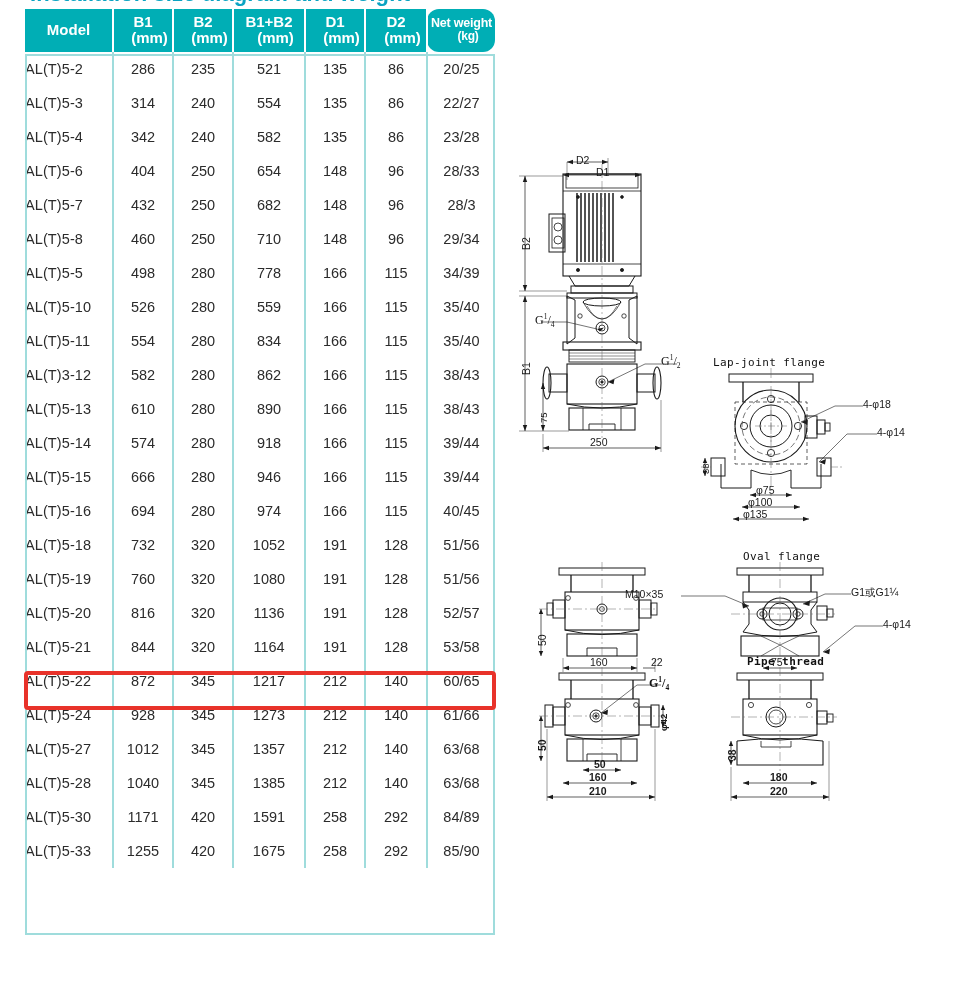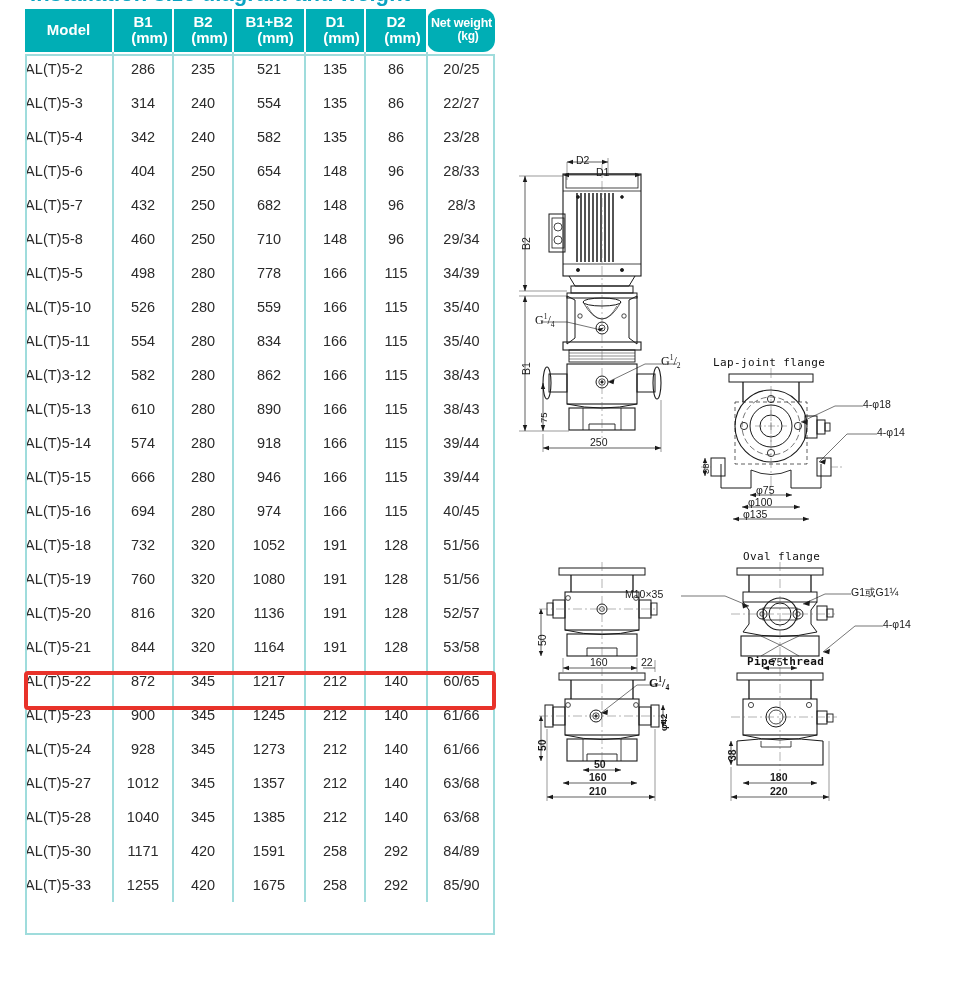--- a/index.html
+++ b/index.html
@@ -279,29 +279,20 @@
           <td>53/58</td>
         </tr>
         <tr>
           <td>AL(T)5-22</td>
           <td>872</td>
           <td>345</td>
           <td>1217</td>
           <td>212</td>
           <td>140</td>
           <td>60/65</td>
-        </tr>
-        <tr>
-          <td>AL(T)5-23</td>
-          <td>900</td>
-          <td>345</td>
-          <td>1245</td>
-          <td>212</td>
-          <td>140</td>
-          <td>61/66</td>
         </tr>
         <tr>
           <td>AL(T)5-24</td>
           <td>928</td>
           <td>345</td>
           <td>1273</td>
           <td>212</td>
           <td>140</td>
           <td>61/66</td>
         </tr>
@@ -605,21 +596,21 @@
         <path d="M238 120 l6 -2.2 v4.4 z" fill="#1a1a1a" stroke="none"></path>
         <path d="M272 120 l-6 -2.2 v4.4 z" fill="#1a1a1a" stroke="none"></path>
       </svg>
       <div class="cap-label" style="left:218px; top:2px;">Oval flange</div>
       <div class="dim-label" style="left:100px; top:40px;">M10×35</div>
       <div class="dim-label" style="left:326px; top:38px;">G1或G1¼</div>
       <div class="dim-label" style="left:358px; top:70px;">4-φ14</div>
       <div class="dim-label" style="left:246px; top:108px;">75</div>
       <div class="dim-label vert" style="left:11px; top:98px;">50</div>
       <div class="dim-label" style="left:65px; top:108px;">160</div>
-      <div class="dim-label" style="left:116px; top:108px;">22</div>
+      <div class="dim-label" style="left:126px; top:108px;">22</div>
     </div>
 
     <div style="position:absolute;left:20px;top:505px;width:420px;height:150px;font-weight:bold;">
       <svg width="420" height="150" viewBox="0 0 420 150" stroke="#1a1a1a" fill="none" stroke-width="0.8">
 
         <rect x="34" y="18" width="86" height="7" stroke-width="1"></rect>
         <line x1="46" y1="25" x2="46" y2="44" stroke-width="1.3"></line>
         <line x1="108" y1="25" x2="108" y2="44" stroke-width="1.3"></line>
         <rect x="40" y="44" width="74" height="36" stroke-width="1.1"></rect>
         <rect x="28" y="52" width="12" height="18" stroke-width="1"></rect>

